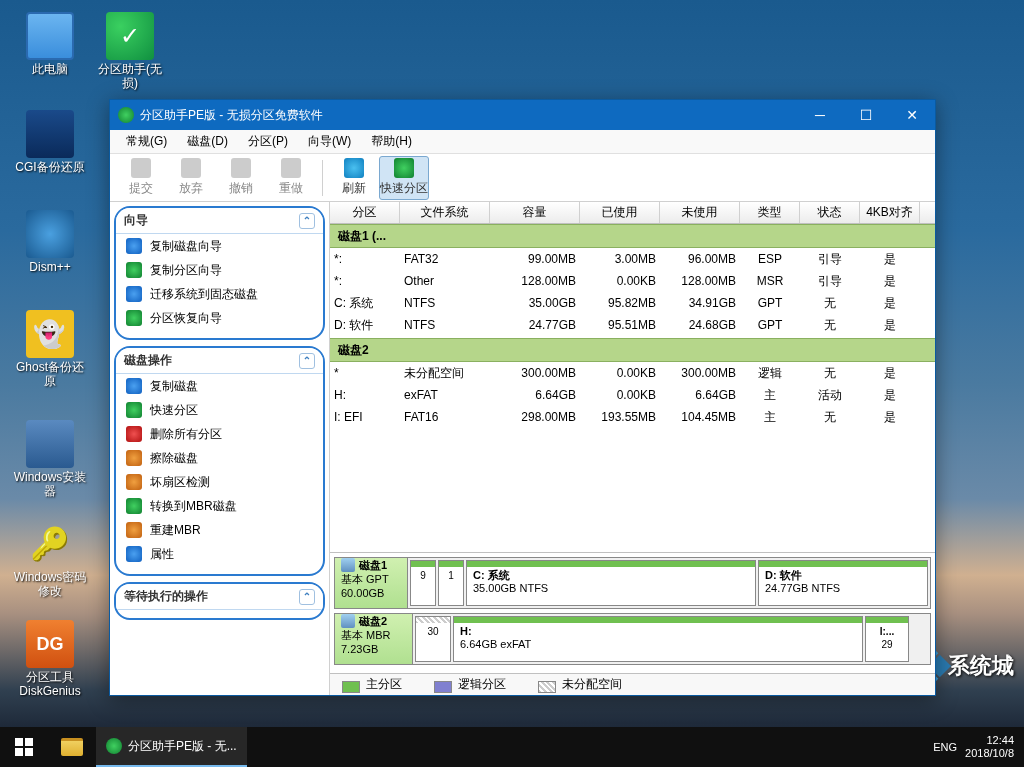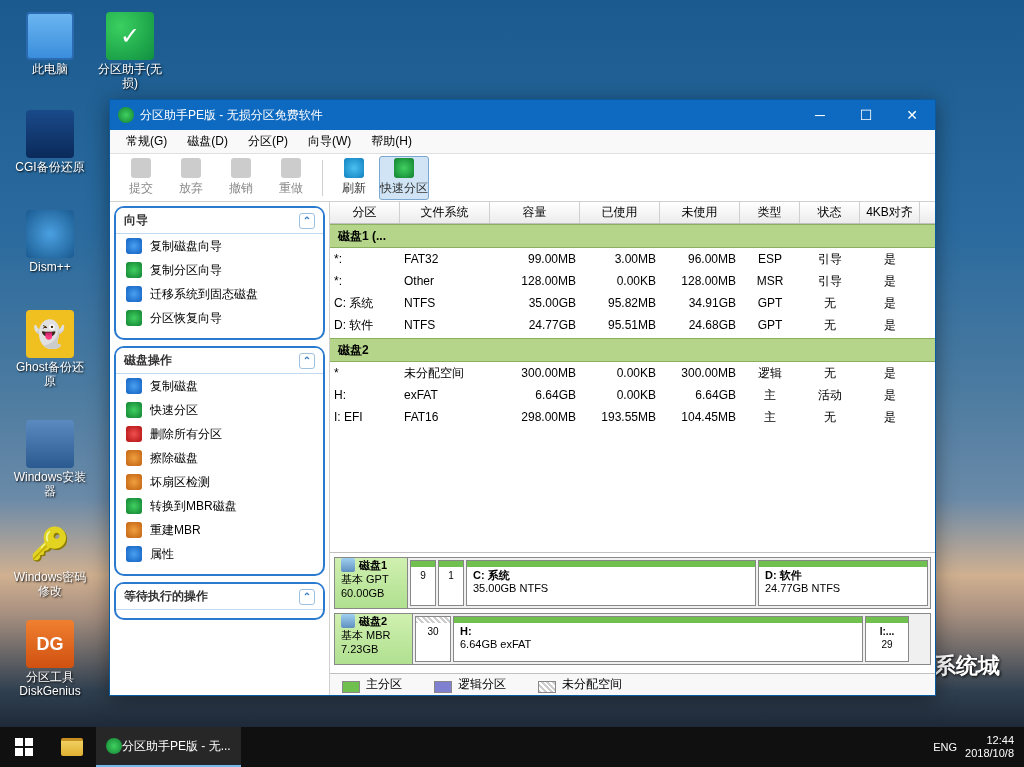--- a/index.html
+++ b/index.html
@@ -33,21 +33,21 @@
 .tbtn.enabled{color:#333;}
 .tbtn .ticon{width:20px;height:20px;margin-bottom:2px;border-radius:3px;}
 .tbtn.selected{background:#d0e4f5;border-color:#7aa8d0;}
 .tsep{width:1px;height:36px;background:#d0d0d0;margin:0 6px;}
 .ti-commit{background:#ccc;} .ti-discard{background:#ccc;} .ti-undo{background:#ccc;} .ti-redo{background:#ccc;}
 .ti-refresh{background:radial-gradient(circle,#4ac0f0,#1080c0);}
 .ti-quick{background:radial-gradient(circle,#40d060,#108030);}
 
 .body { flex:1; display:flex; overflow:hidden; }
 .sidebar { width: 220px; background:#fff; border-right:1px solid #d0d0d0; padding:4px; overflow-y:auto; font-size:12px;}
-.panel { border:2px solid #2a7ad0; border-radius:10px; margin-bottom:6px; background:#fff; overflow:hidden;}
+.panel { border:2px solid #2a7ad0; border-radius:16px; margin-bottom:6px; background:#fff; overflow:hidden;}
 .panel-hd { height:26px; background:#fff; border-bottom:1px solid #c0d8f0; display:flex;align-items:center; padding:0 8px; font-weight:bold; color:#333; font-size:12px;}
 .panel-hd .coll{margin-left:auto;width:16px;height:16px;border:1px solid #a0c0e0;border-radius:3px;display:flex;align-items:center;justify-content:center;font-size:10px;color:#4080c0;cursor:pointer;}
 .panel-bd { padding:4px 0;}
 .pitem { height:24px; display:flex;padding:0 10px;cursor:pointer;}
 .pitem .pic{width:16px;height:16px;margin-right:8px;border-radius:3px;}
 .pic-green{background:radial-gradient(circle,#40d060,#108030);}
 .pic-blue{background:radial-gradient(circle,#4aa0f0,#1060c0);}
 .pic-orange{background:radial-gradient(circle,#f0a040,#c06010);}
 .pic-red{background:radial-gradient(circle,#f05050,#b01010);}
 
@@ -80,25 +80,25 @@
 .legend .lg{display:flex;align-items:flex-end;gap:6px;}
 .legend .lbox{width:18px;height:12px;border:1px solid #888;}
 .lbox-p{background:#70c050;} .lbox-l{background:#8080d0;} .lbox-u{background:repeating-linear-gradient(45deg,#ccc,#ccc 2px,#fff 2px,#fff 4px);}
 
 .taskbar { position:absolute; bottom:0; left:0; width:1024px; height:40px; background:#101010; display:flex; align-items:center;}
 .start{width:48px;height:40px;display:flex;align-items:center;justify-content:center;cursor:pointer;}
 .winlogo{width:18px;height:18px;display:grid;grid-template-columns:1fr 1fr;grid-template-rows:1fr 1fr;gap:2px;}
 .winlogo div{background:#fff;}
 .tbicon{width:48px;height:40px;display:flex;align-items:center;justify-content:center;cursor:pointer;}
 .fexp{width:22px;height:18px;background:linear-gradient(#f0d060,#e0b030);border-radius:2px;border-top:3px solid #c89020;}
-.tbapp{height:40px;padding:0 10px;display:flex;align-items:center;gap:0;background:#272727;border-bottom:2px solid #76b9ed;color:#fff;font-size:12px;cursor:pointer;max-width:180px;}
+.tbapp{height:40px;padding:0 10px;display:flex;align-items:center;gap:6px;background:#272727;border-bottom:2px solid #76b9ed;color:#fff;font-size:12px;cursor:pointer;max-width:180px;}
 .tbapp .ico-small2{width:16px;height:16px;background:radial-gradient(circle,#40d060,#108030);border-radius:50%;}
 .tray{margin-left:auto;display:flex;align-items:center;color:#fff;font-size:11px;padding:0 10px;gap:8px;}
 .tray .clk{text-align:right;line-height:13px;}
-.watermark{position:absolute;right:24px;bottom:44px;display:flex;align-items:center;gap:4px;color:#fff;font-size:22px;font-weight:bold;text-shadow:1px 1px 3px #000;}
+.watermark{position:absolute;right:10px;bottom:44px;display:flex;align-items:center;gap:4px;color:#fff;font-size:22px;font-weight:bold;text-shadow:1px 1px 3px #000;}
 .wmico{width:34px;height:34px;transform:rotate(45deg);display:grid;grid-template-columns:1fr 1fr;grid-template-rows:1fr 1fr;gap:2px;}
 .wmico div{background:#3a9ed8;}
 .wmico div:nth-child(2){background:#2a7ab0;}
 .wmico div:nth-child(3){background:#2a7ab0;}
 
 
 .w-part{width:70px;} .w-fs{width:90px;} .w-cap{width:90px;} .w-used{width:80px;} .w-free{width:80px;} .w-type{width:60px;} .w-stat{width:60px;} .w-4k{width:60px;}
 </style>
 </head>
 <body>

